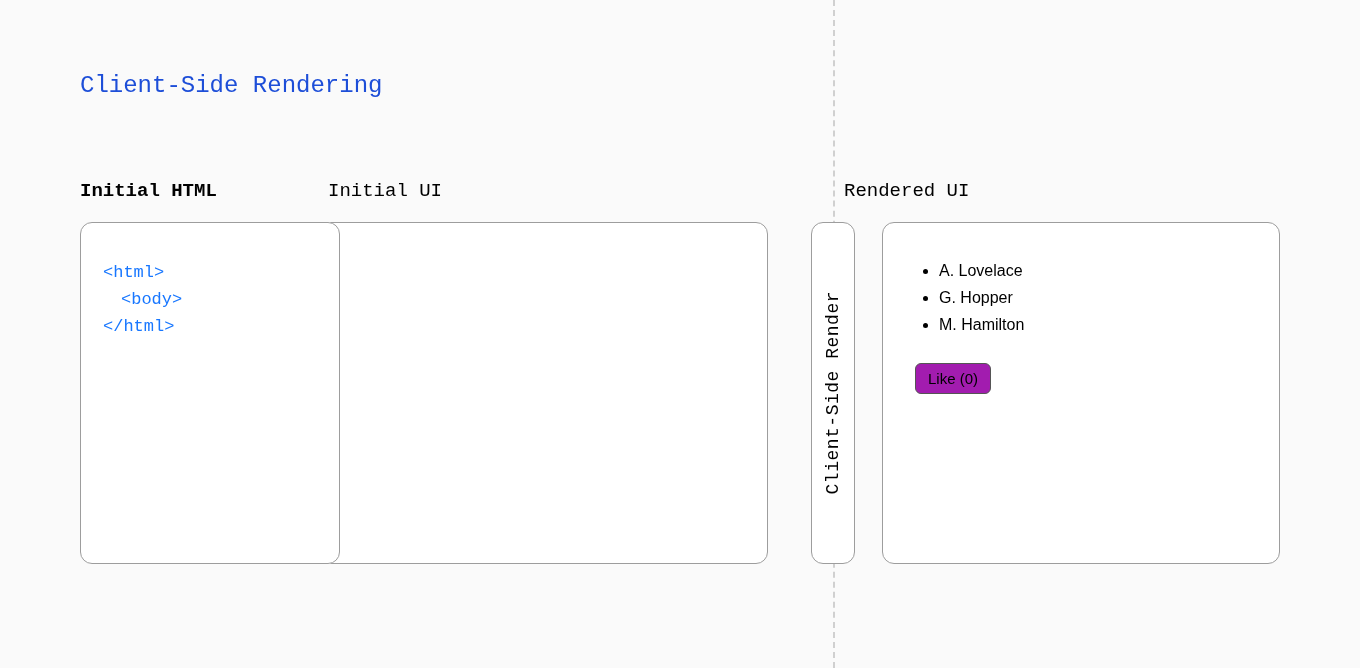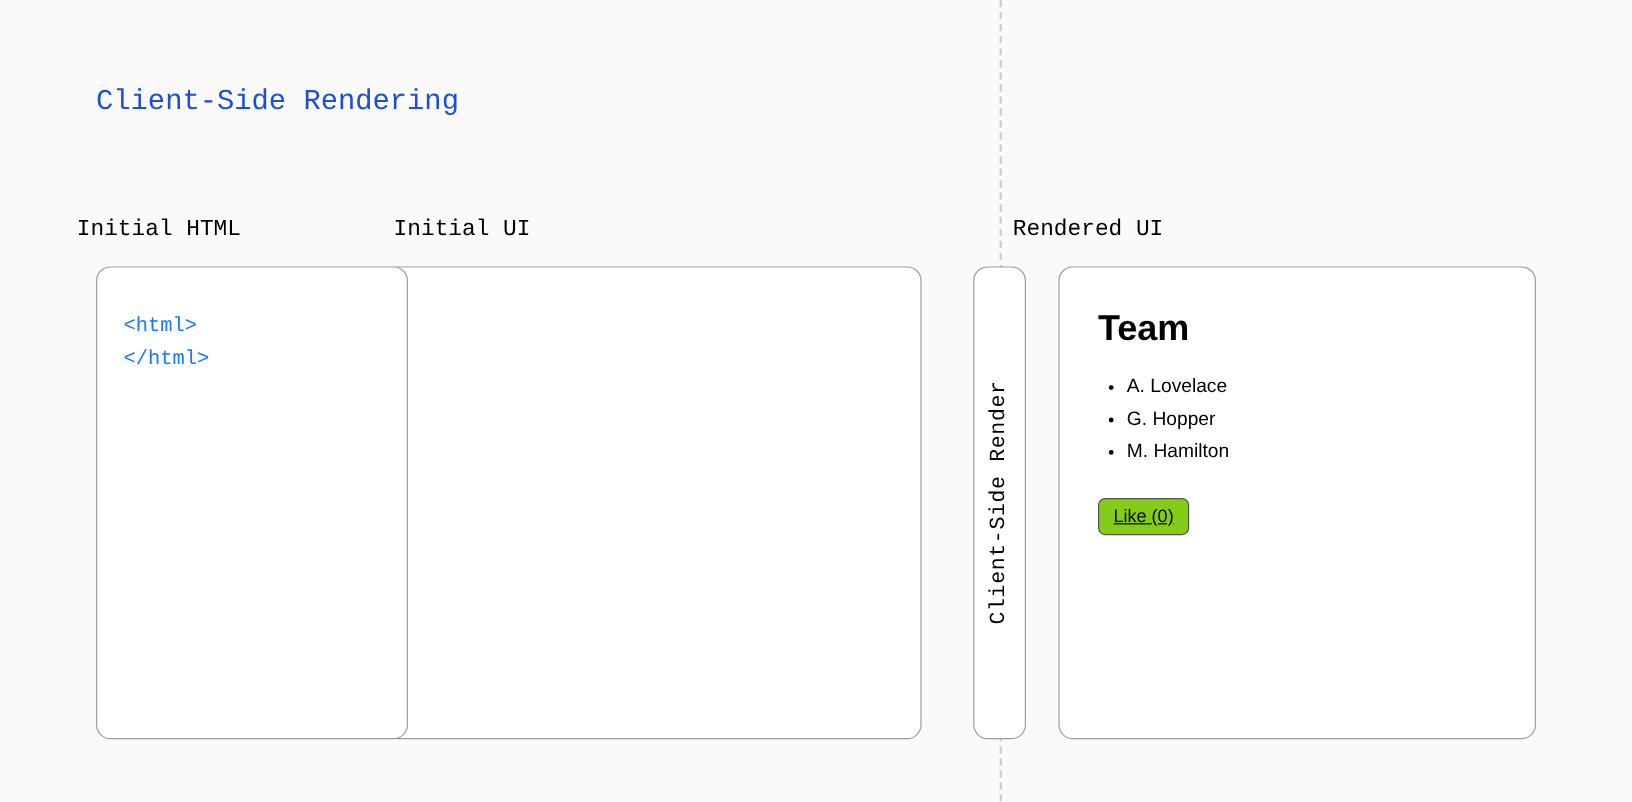--- a/index.html
+++ b/index.html
@@ -26,27 +26,27 @@
       font-weight: 500;
       color: #1d4ed8;
     }
     .label {
       position: absolute;
       top: 180px;
       font-size: 19px;
       font-weight: 400;
       color: #000;
     }
-    .label-initial-html { left: 64px; }
+    .label-initial-html { left: 80px; font-weight: bold; }
     .label-initial-ui { left: 328px; text-align: right; }
     .label-rendered-ui { left: 844px; }
     .panel {
       position: absolute;
       top: 222px;
-      height: 394px;
+      height: 342px;
       background: #fff;
       border: 1px solid #9d9d9d;
       border-radius: 12px;
     }
     .panel-html {
       left: 80px;
       width: 260px;
       padding: 36px 22px;
       z-index: 1;
     }
@@ -106,51 +106,50 @@
       font-size: 16px;
       color: #000;
       line-height: 1.7;
     }
     .like-button {
       display: inline-block;
       padding: 6px 12px;
       border: 1px solid #555;
       border-radius: 6px;
       font-size: 15px;
-      background: #84cc16;
+      background: #a21caf;
       cursor: pointer;
       color: #000;
-      text-decoration: underline;
     }
   </style>
 </head>
 <body>
 
 <div class="divider"></div>
 
 <div class="title mono">Client-Side Rendering</div>
 
 <div class="label label-initial-html mono">Initial HTML</div>
 <div class="label label-initial-ui mono">Initial UI</div>
 <div class="label label-rendered-ui mono">Rendered UI</div>
 
 <div class="panel panel-html">
   <div class="code mono">
     <span>&lt;html&gt;</span><br>
+    <span class="indent1">&lt;body&gt;</span>
     <span>&lt;/html&gt;</span>
   </div>
 </div>
 
 <div class="panel panel-ui"></div>
 
 <div class="panel panel-csr">
   <div class="csr-text mono">Client-Side Render</div>
 </div>
 
 <div class="panel panel-rendered">
-  <div class="team-title">Team</div>
   <ul class="team-list">
     <li>A. Lovelace</li>
     <li>G. Hopper</li>
     <li>M. Hamilton</li>
   </ul>
   <button class="like-button">Like (0)</button>
 </div>
 
 </body></html>

